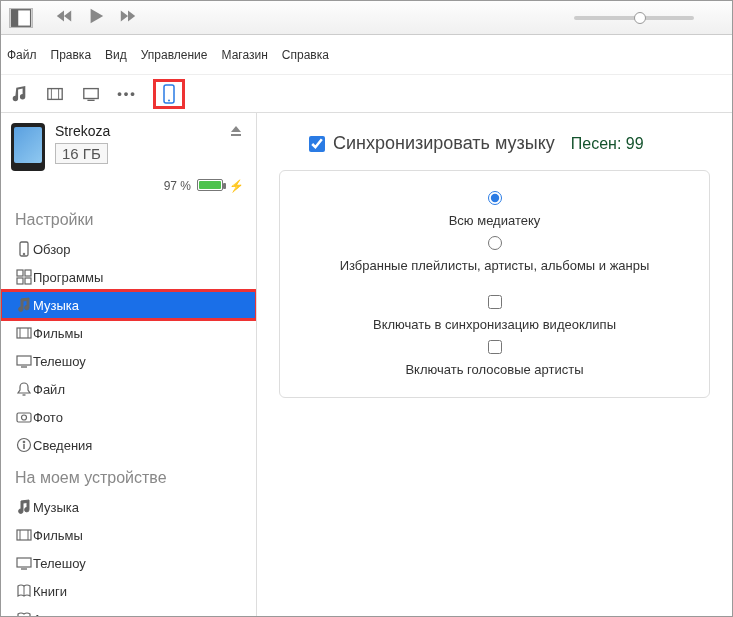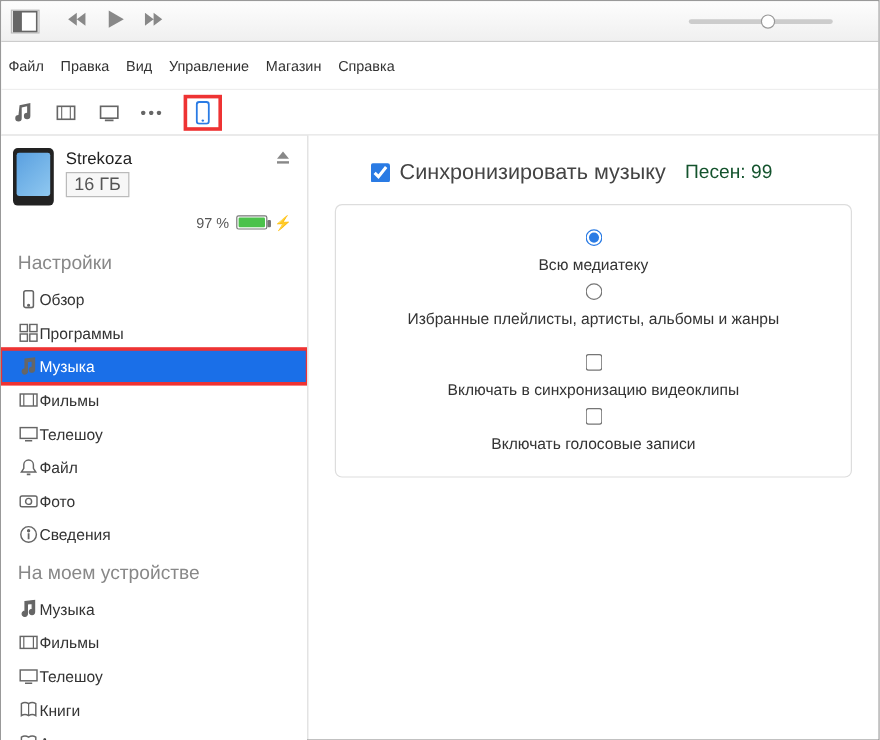--- a/index.html
+++ b/index.html
@@ -283,17 +283,17 @@
         <input type="radio" name="syncscope" style="">
         <span>Избранные плейлисты, артисты, альбомы и жанры</span>
       </label>
       <div class="panel-sep"></div>
       <label class="check-row">
         <input type="checkbox" style="">
         <span>Включать в синхронизацию видеоклипы</span>
       </label>
       <label class="check-row">
         <input type="checkbox" style="">
-        <span>Включать голосовые записи</span>
+        <span>Включать голосовые артисты</span>
       </label>
     </div>
   </div>
 </div>
 
 </body></html>

